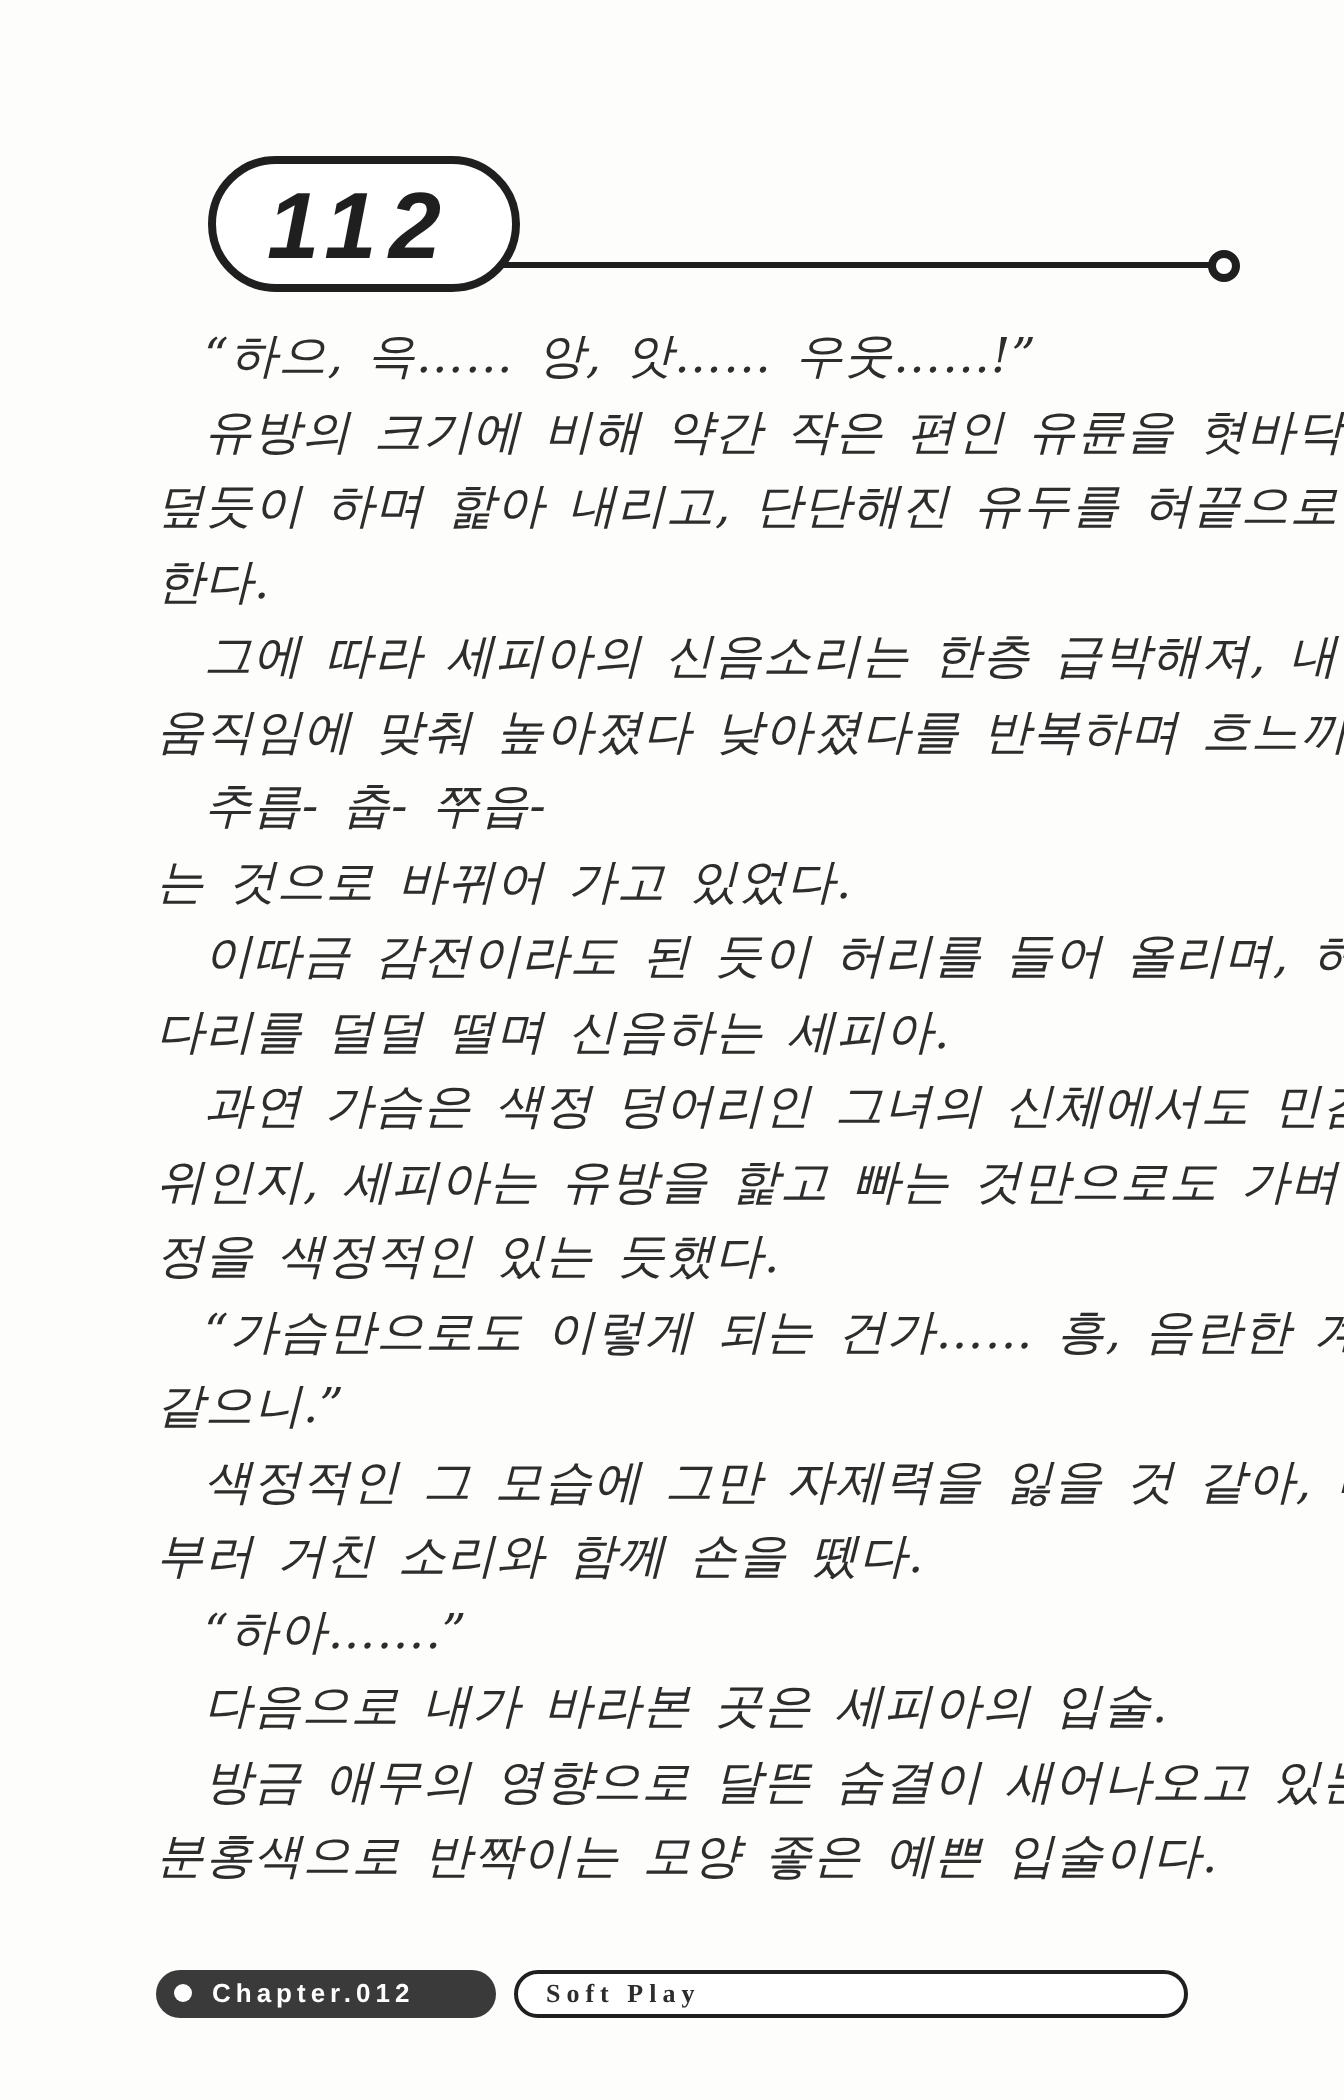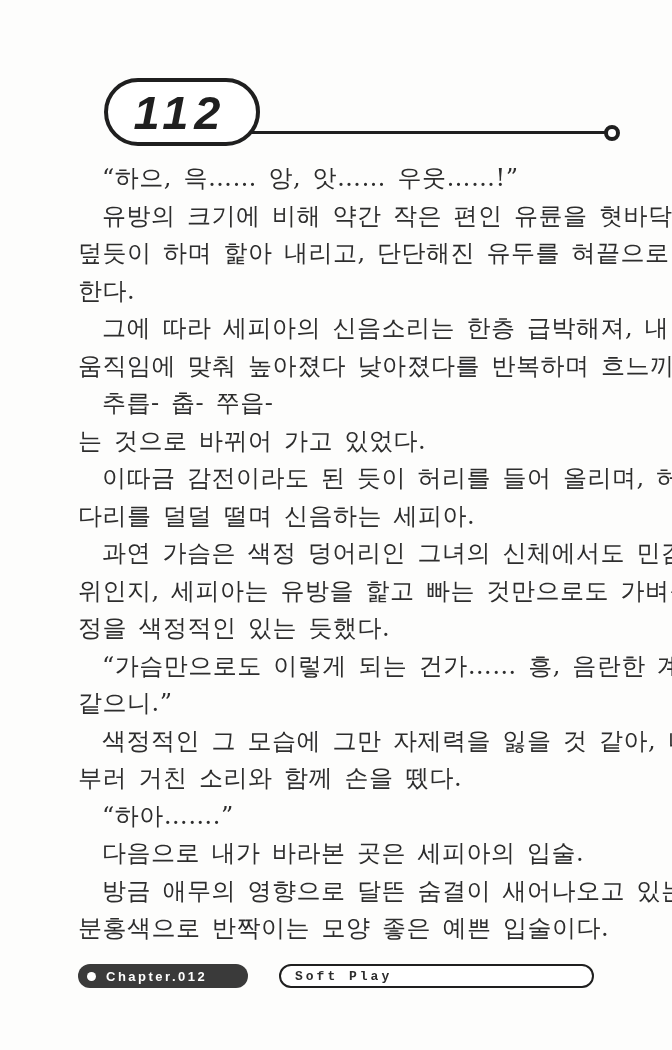--- a/index.html
+++ b/index.html
@@ -65,29 +65,30 @@
     width: 520px;
   }
   .body-text p.line {
     margin: 0;
     font-size: 24px;
     line-height: 37.5px;
     letter-spacing: 0.5px;
     word-spacing: 0.14em;
     white-space: nowrap;
     color: #2d2d2d;
+    font-style: italic;
   }
   .body-text p.line.indent { padding-left: 24px; }
 
   
   .page-footer {
     position: absolute;
-    left: 78px; top: 964px;
+    left: 78px; top: 984px;
     width: 516px; height: 25px;
-    display: flex; align-items: flex-start; gap: 22px;
+    display: flex; align-items: center;
   }
   .chapter-pill {
     height: 24px;
     width: 170px;
     background: #3a3a3a;
     border-radius: 13px;
     display: flex; align-items: center;
     box-sizing: border-box;
     flex: 0 0 auto;
   }
@@ -111,21 +112,21 @@
     height: 24px;
     flex: 1 1 auto;
     margin-left: 9px;
     background: #ffffff;
     border: 2px solid #1f1f1f;
     border-radius: 13px;
     display: flex; align-items: center;
     box-sizing: border-box;
   }
   .section-pill .section-label {
-    font-family: Liberation Mono, monospace;
+    font-family: Liberation Serif, serif;
     font-size: 13px;
     font-weight: bold;
     letter-spacing: 3px;
     color: #2d2d2d;
     margin-left: 14px;
     white-space: nowrap;
   }
 </style>
 </head>
 <body>

